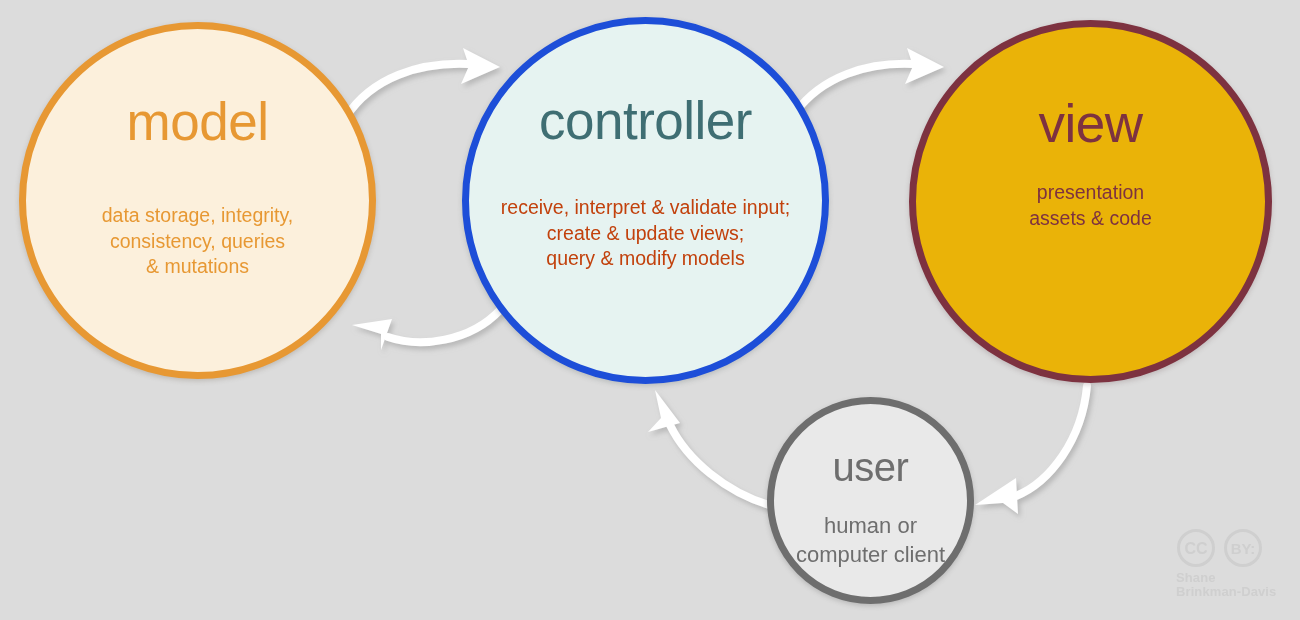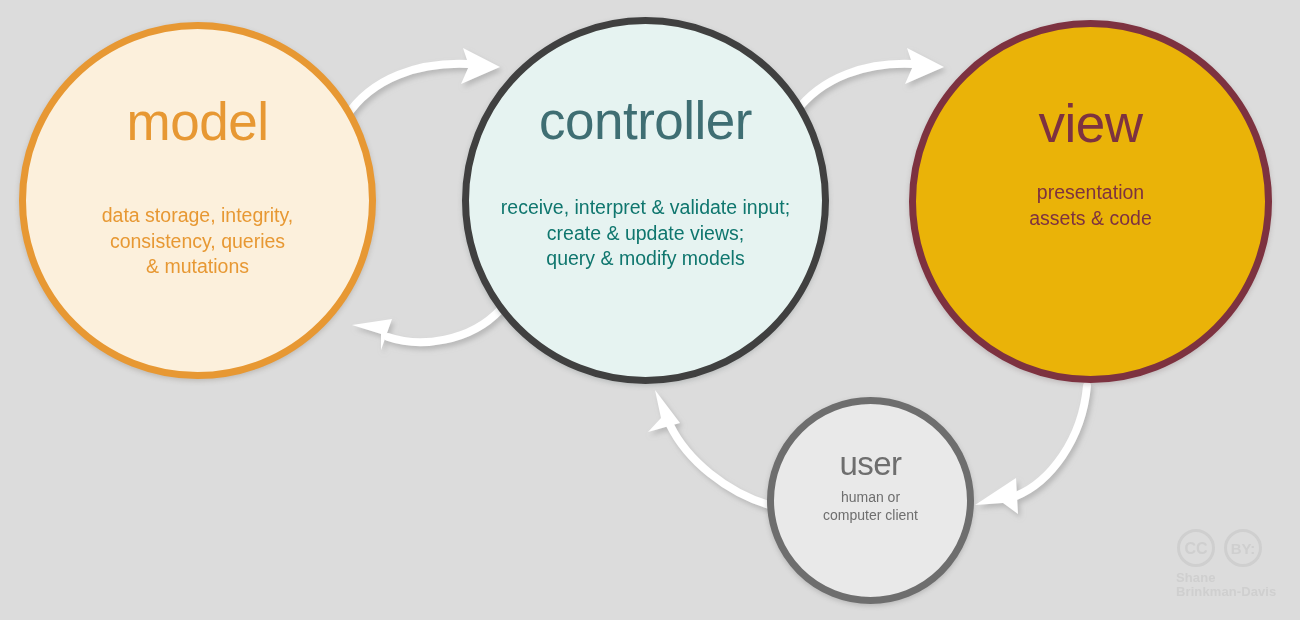--- a/index.html
+++ b/index.html
@@ -61,31 +61,31 @@
   #node-model .desc {
     color: #e79833;
     font-size: 19.5px;
     margin-top: 55px;
   }
 
   
   #node-controller {
     left: 462px; top: 17px;
     width: 367px; height: 367px;
-    border: 7px solid #404040;
+    border: 7px solid #1d4ed8;
     background: #e6f3f1;
     box-shadow: 0 2px 5px rgba(110,120,120,0.30);
   }
   #node-controller .title {
     color: #3f6e73;
     font-size: 53px;
     margin-top: 70px;
   }
   #node-controller .desc {
-    color: #0f766e;
+    color: #c2410c;
     font-size: 19.5px;
     margin-top: 48px;
   }
 
   
   #node-view {
     left: 909px; top: 20px;
     width: 363px; height: 363px;
     border: 7px solid #7d3240;
     background: #eab308;
@@ -105,27 +105,27 @@
   
   #node-user {
     left: 767px; top: 397px;
     width: 207px; height: 207px;
     border: 7px solid #6e6e6e;
     background: #e9e9e9;
     box-shadow: 0 2px 5px rgba(110,110,110,0.32);
   }
   #node-user .title {
     color: #6e6e6e;
-    font-size: 33px;
+    font-size: 40px;
     margin-top: 43px;
   }
   #node-user .desc {
     color: #6e6e6e;
-    font-size: 14px;
-    margin-top: 8px;
+    font-size: 22px;
+    margin-top: 24px;
   }
 
   
   #arrows {
     position: absolute;
     left: 0; top: 0;
     width: 1300px; height: 620px;
     z-index: 2;
     pointer-events: none;
   }

